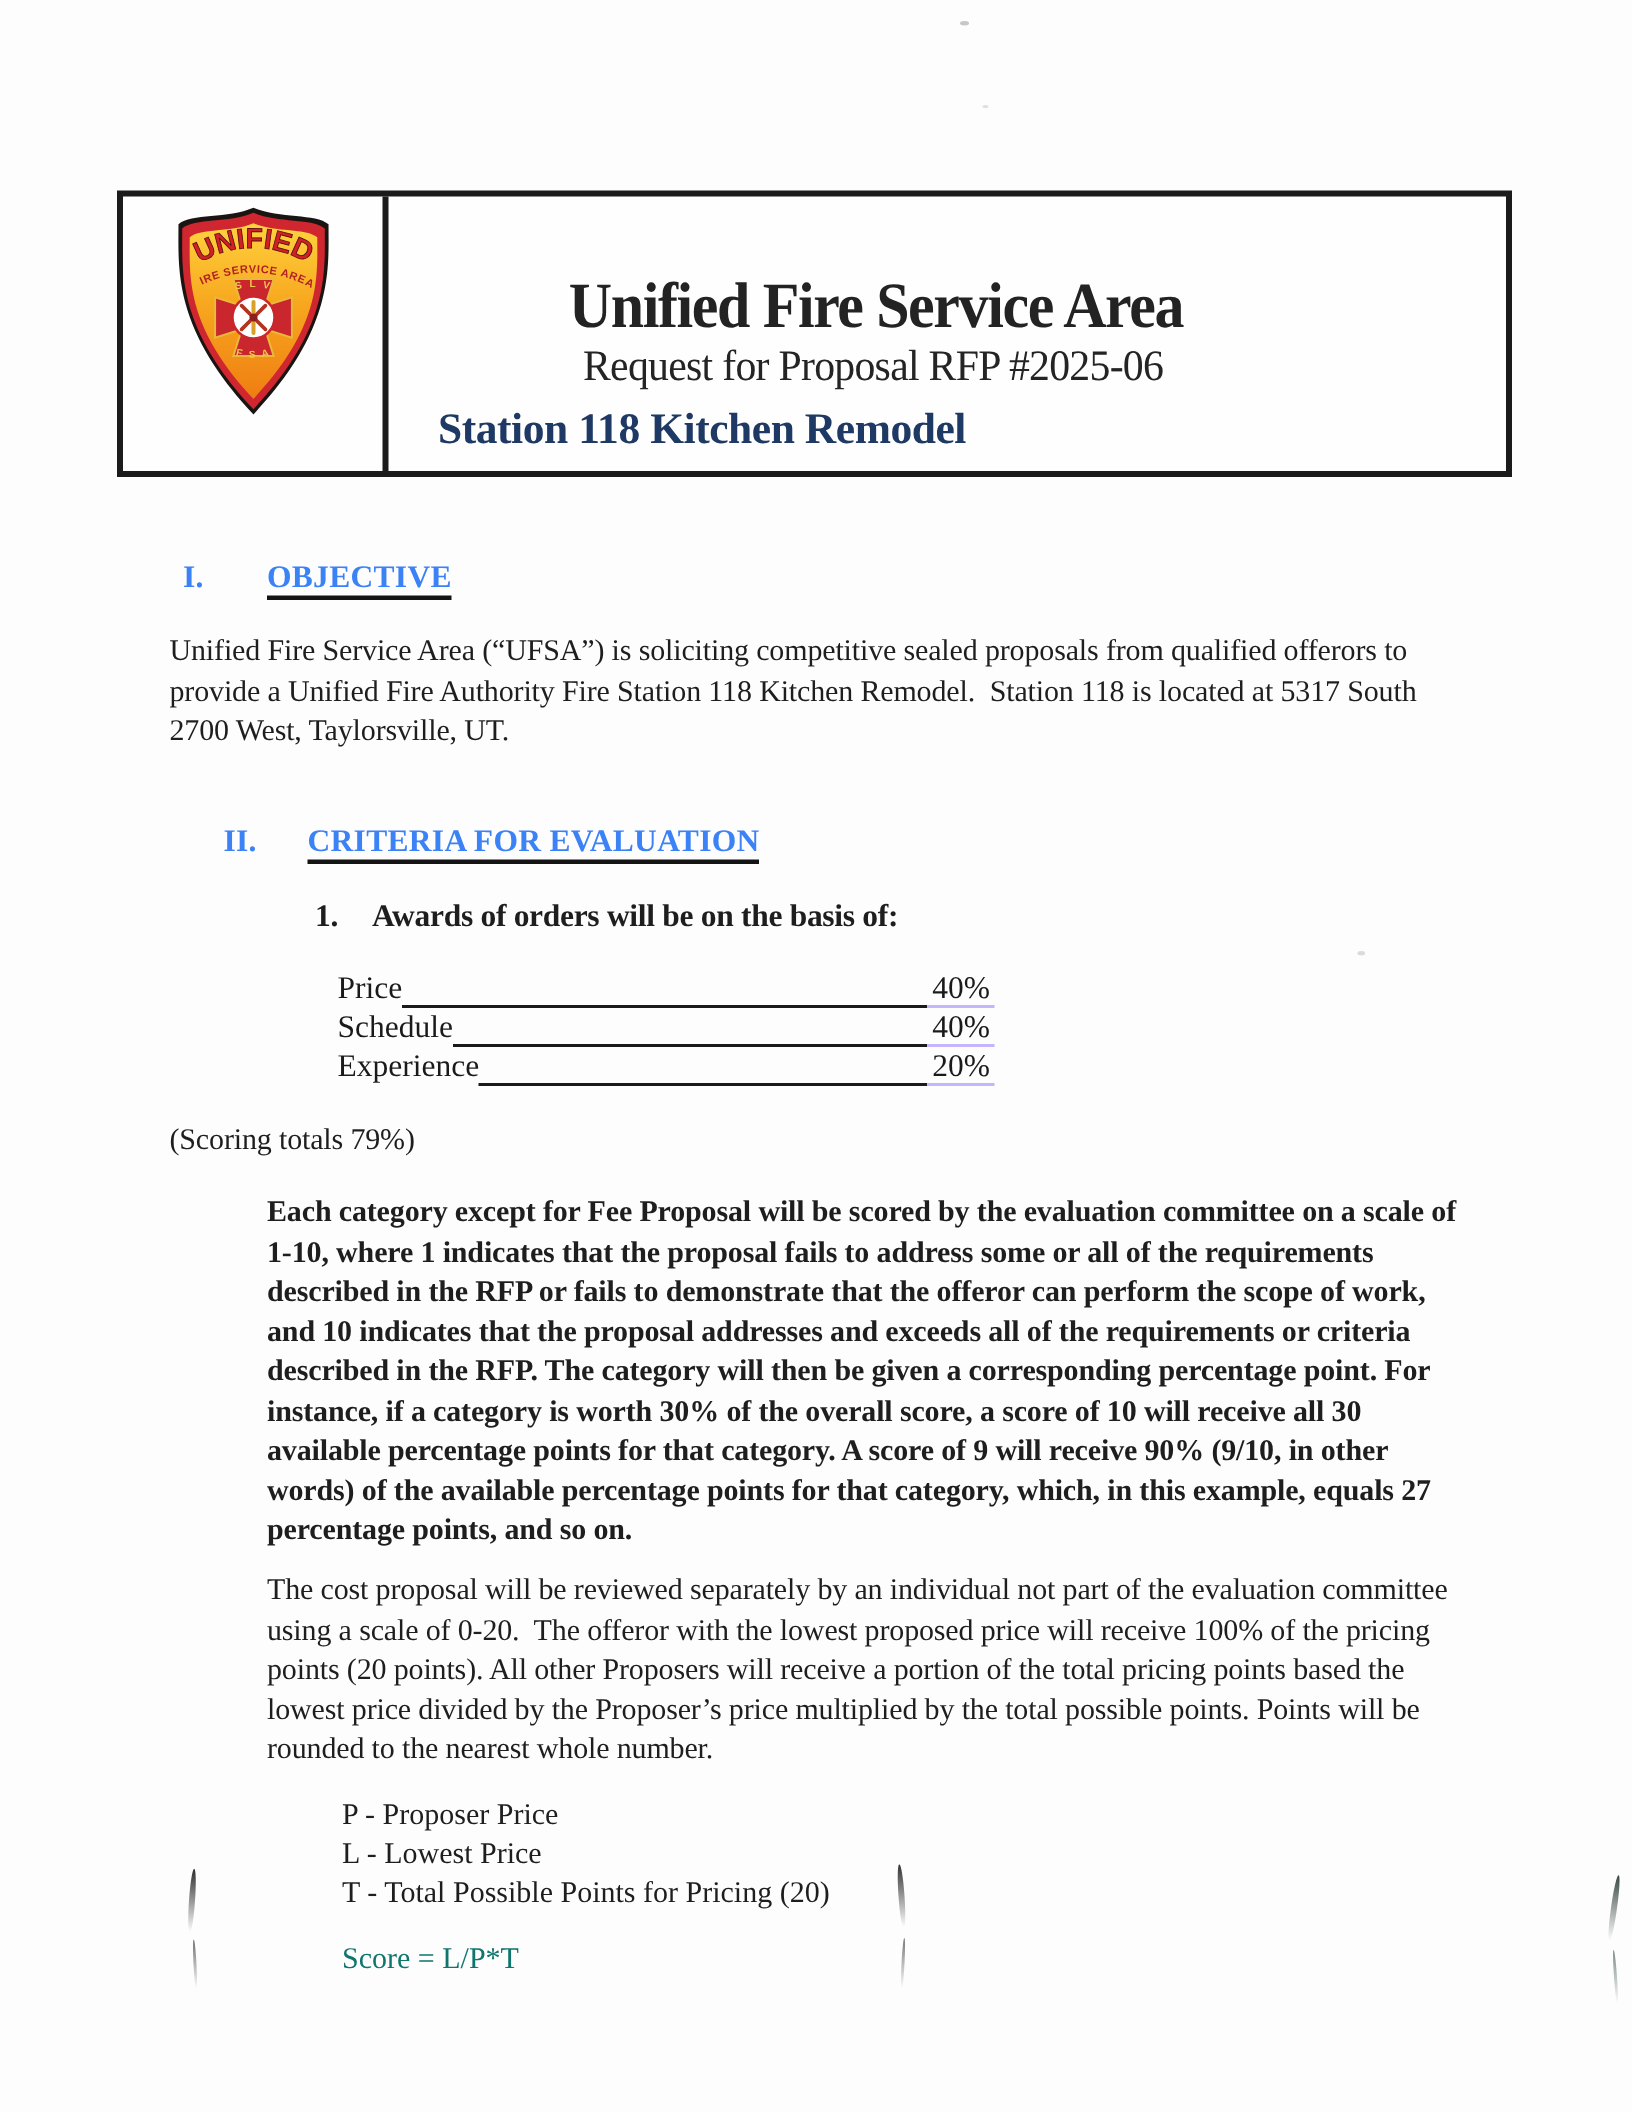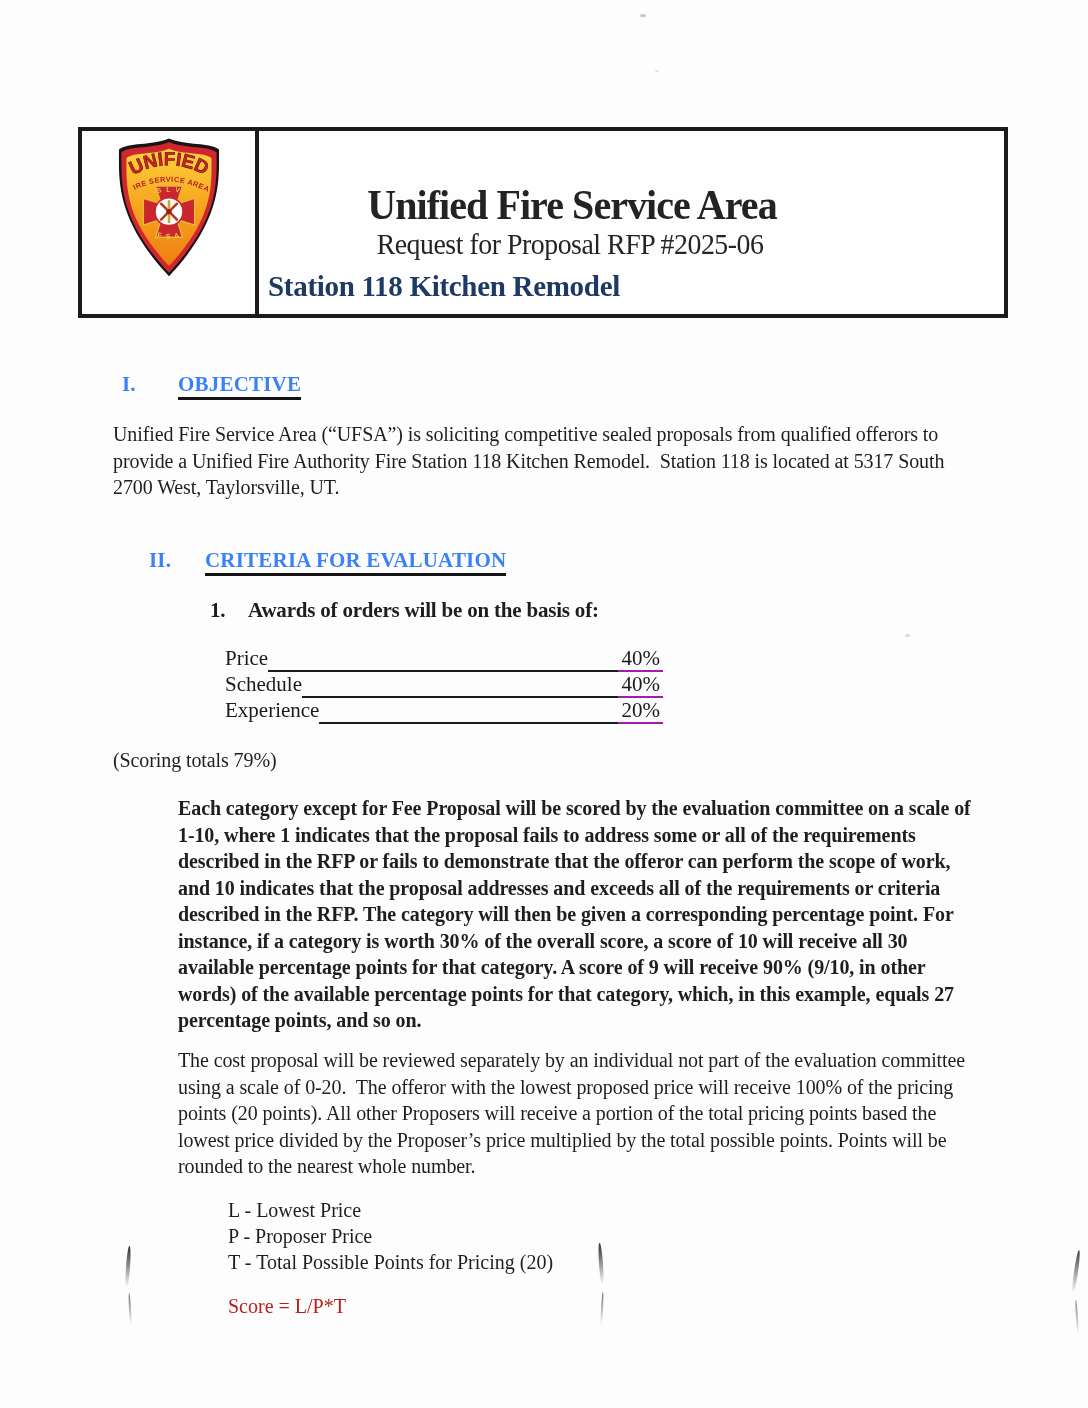--- a/index.html
+++ b/index.html
@@ -14,21 +14,21 @@
   
   .header-box {
     position:absolute; left:78px; top:127px; width:930px; height:191px;
     box-sizing:border-box; border:4px solid #1b1b1b; background:#fffefe;
     display:flex;
   }
   .logo-cell {
     width:177px; box-sizing:border-box; border-right:4px solid #1b1b1b;
     display:flex; justify-content:center; align-items:flex-start; padding-top:4px;
   }
-  .header-text { flex:1; position:relative; }
+  .header-text { flex:1; position:relative;padding-left:24px; }
   .org-name {
     margin-top:52px; text-align:center; padding-right:128px;
     font-size:43px; font-weight:bold; line-height:1.0; color:#232323;
     transform:scaleX(.93); letter-spacing:-1px; white-space:nowrap;
   }
   .rfp-line {
     text-align:center; padding-right:128px; margin-top:3px;
     font-size:29px; line-height:1.05; color:#242424;
     transform:scaleX(.96); letter-spacing:-.5px; white-space:nowrap;
   }
@@ -49,25 +49,25 @@
   .awards-num     { display:inline-block; width:38px; }
   #scoring-note   { left:113px; top:747px; }
   #para1 { left:178px; top:795px; width:796px;font-weight:bold; }
   #para2 { left:178px; top:1047px; width:804px; }
 
   
   .weights { position:absolute; left:225px; top:646px; width:438px; font-size:21px; color:#1a1a1a; }
   .weight-row { display:flex; height:26px; line-height:25px;text-align:right; }
   .weight-label { white-space:nowrap; }
   .weight-fill  { flex:1; border-bottom:2px solid #1a1a1a; }
-  .weight-value { border-bottom:2px solid #a21caf; padding:0 3px 0 4px; }
+  .weight-value { border-bottom:2px solid #c4b5fd; padding:0 3px 0 4px; }
 
   
   .definitions { position:absolute; left:228px; top:1197px; font-size:20px; line-height:26px; color:#1e1e1e; }
-  .formula     { position:absolute; left:228px; top:1295px; font-size:20px; color:#b91c1c; }
+  .formula     { position:absolute; left:228px; top:1295px; font-size:20px; color:#0f766e; }
 
   
   .scan-mark { position:absolute; border-radius:48%; }
   .m-a1 { left:126px;  top:1246px; width:4px; height:42px; background:linear-gradient(#2e2e2e,#8a8a8a00); transform:rotate(4deg); }
   .m-a2 { left:129px;  top:1293px; width:2px; height:33px; background:linear-gradient(#6f6f6f,#b0b0b000); transform:rotate(-3deg); }
   .m-b1 { left:599px;  top:1243px; width:4px; height:42px; background:linear-gradient(#333333,#8a8a8a00); transform:rotate(-4deg); }
   .m-b2 { left:601px;  top:1292px; width:2px; height:34px; background:linear-gradient(#777777,#b0b0b000); transform:rotate(3deg); }
   .m-c1 { left:1074px; top:1250px; width:4px; height:44px; background:linear-gradient(#3b4a43,#8a968f00); transform:rotate(8deg); }
   .m-c2 { left:1076px; top:1300px; width:2px; height:36px; background:linear-gradient(#7c8a83,#b0b8b200); transform:rotate(-4deg); }
 </style>
@@ -170,22 +170,22 @@
     </div>
   </div>
 
   <div class="body-text" id="scoring-note">(Scoring totals 79%)</div>
 
   <div class="body-text" id="para1">Each category except for Fee Proposal will be scored by the evaluation committee on a scale of 1-10, where 1 indicates that the proposal fails to address some or all of the requirements described in the RFP or fails to demonstrate that the offeror can perform the scope of work, and 10 indicates that the proposal addresses and exceeds all of the requirements or criteria described in the RFP. The category will then be given a corresponding percentage point. For instance, if a category is worth 30% of the overall score, a score of 10 will receive all 30 available percentage points for that category. A score of 9 will receive 90% (9/10, in other words) of the available percentage points for that category, which, in this example, equals 27 percentage points, and so on.</div>
 
   <div class="body-text" id="para2">The cost proposal will be reviewed separately by an individual not part of the evaluation committee using a scale of 0-20.&nbsp; The offeror with the lowest proposed price will receive 100% of the pricing points (20 points). All other Proposers will receive a portion of the total pricing points based the lowest price divided by the Proposer’s price multiplied by the total possible points. Points will be rounded to the nearest whole number.</div>
 
   <div class="definitions">
+    <div>P - Proposer Price</div>
     <div>L - Lowest Price</div>
-    <div>P - Proposer Price</div>
     <div>T - Total Possible Points for Pricing (20)</div>
   </div>
 
   <div class="formula">Score = L/P*T</div>
 
   <div class="scan-mark m-a1"></div>
   <div class="scan-mark m-a2"></div>
   <div class="scan-mark m-b1"></div>
   <div class="scan-mark m-b2"></div>
   <div class="scan-mark m-c1"></div>

